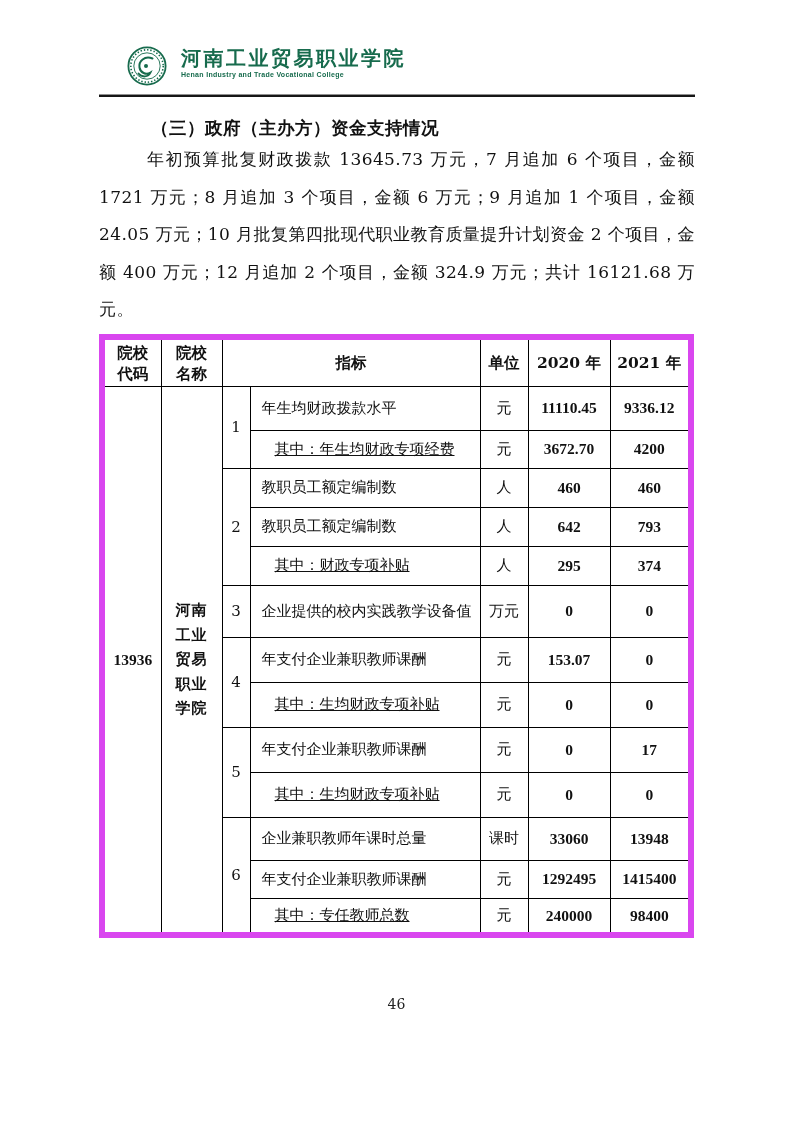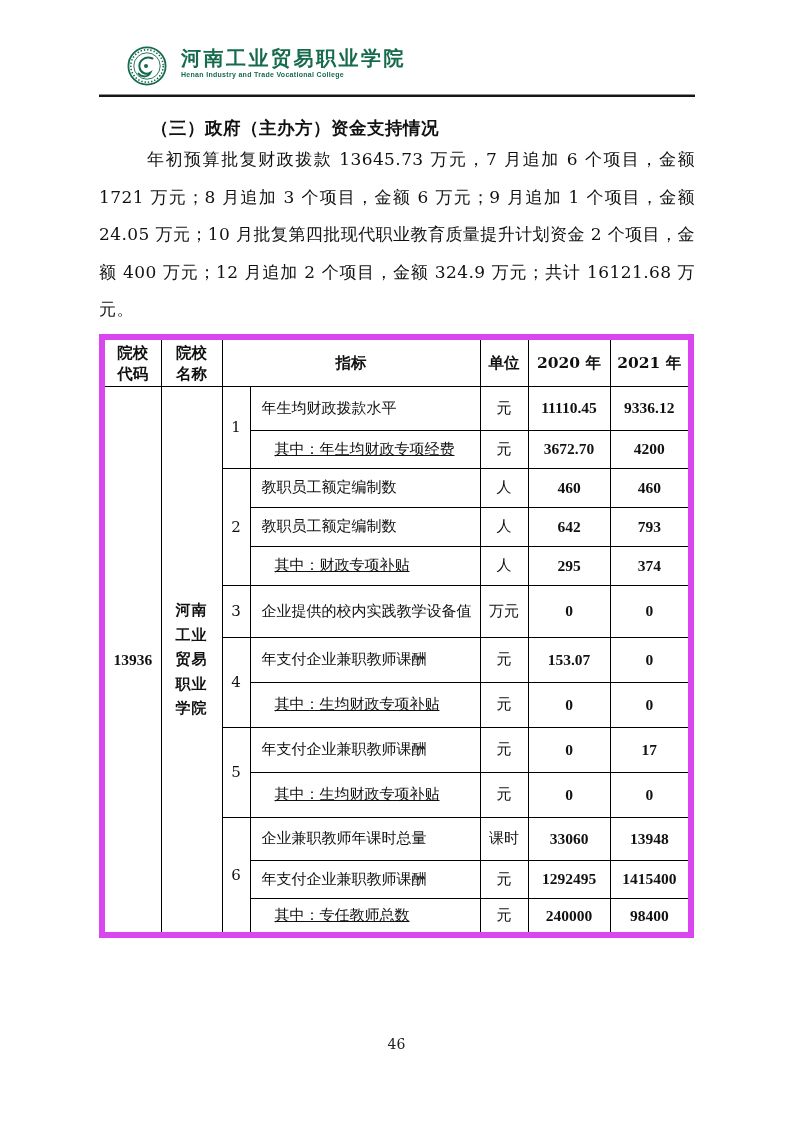--- a/index.html
+++ b/index.html
@@ -117,21 +117,21 @@
     white-space: pre-line;
     line-height: 24.5px;
     letter-spacing: 1px;
     font-weight: bold;
   }
   td.cell-code, td.cell-value { font-family: "Liberation Serif", "DejaVu Serif", serif; font-size: 15.5px; font-weight: bold; }
   
   .page-number {
     position: absolute;
     left: 0; right: 0;
-    top: 1036px;
+    top: 996px;
     text-align: center;
     font-size: 14px;
     color: #222;
   }
 </style>
 </head>
 <body>
 
 <div class="page">
 

